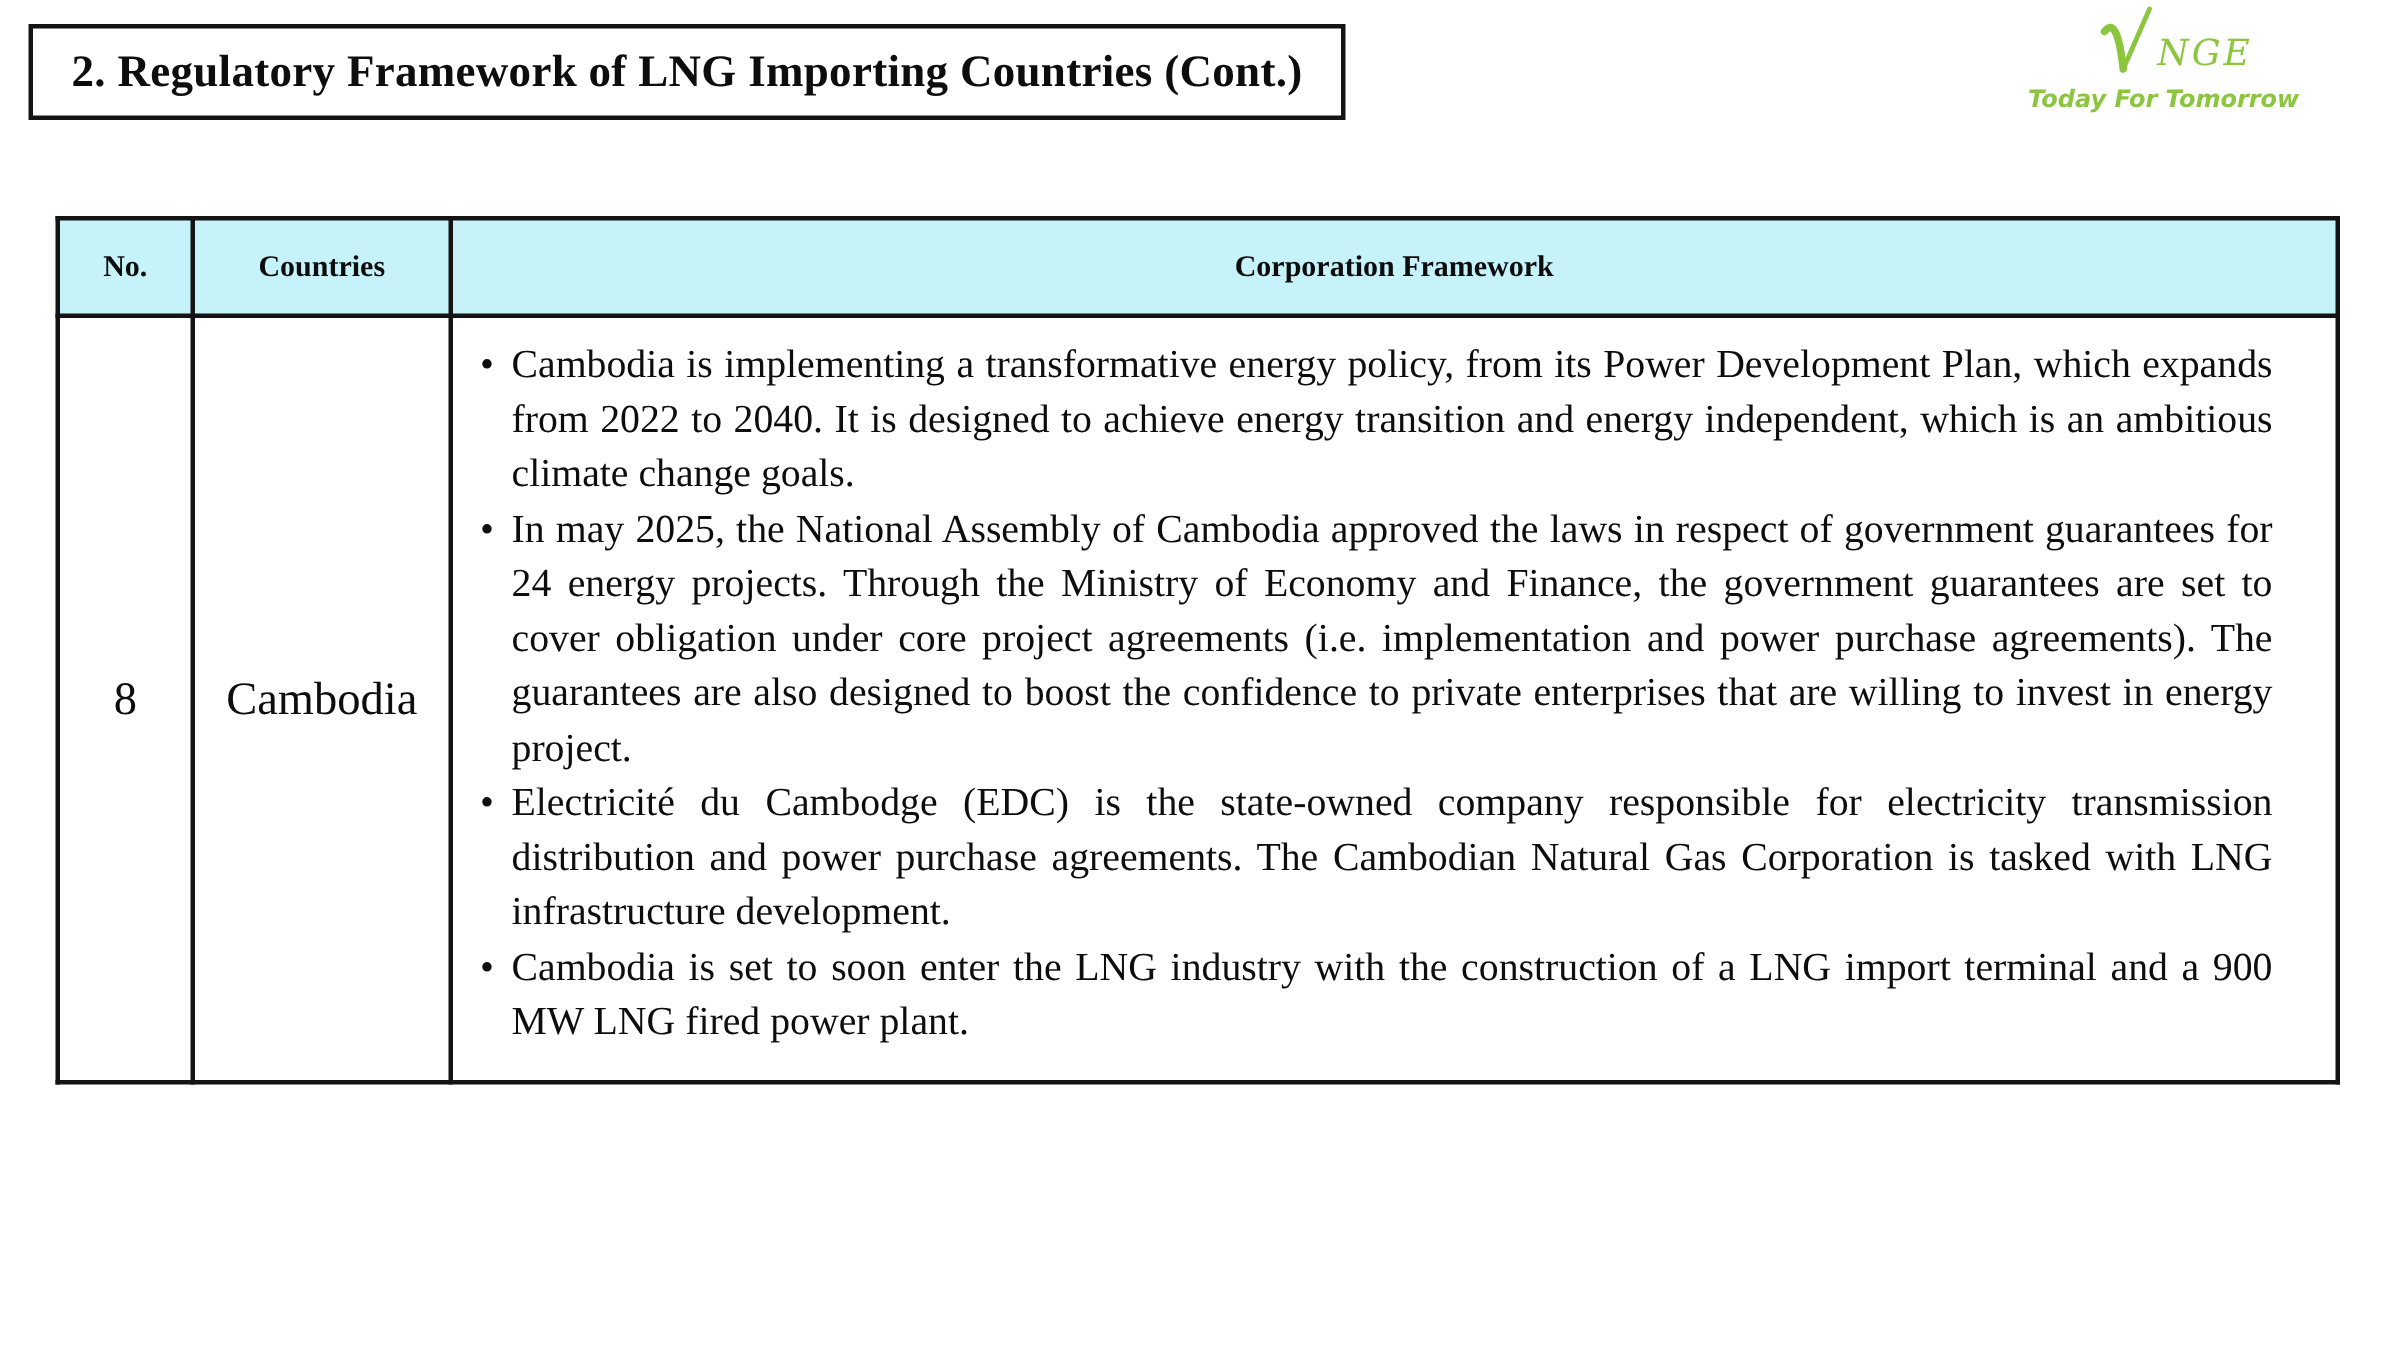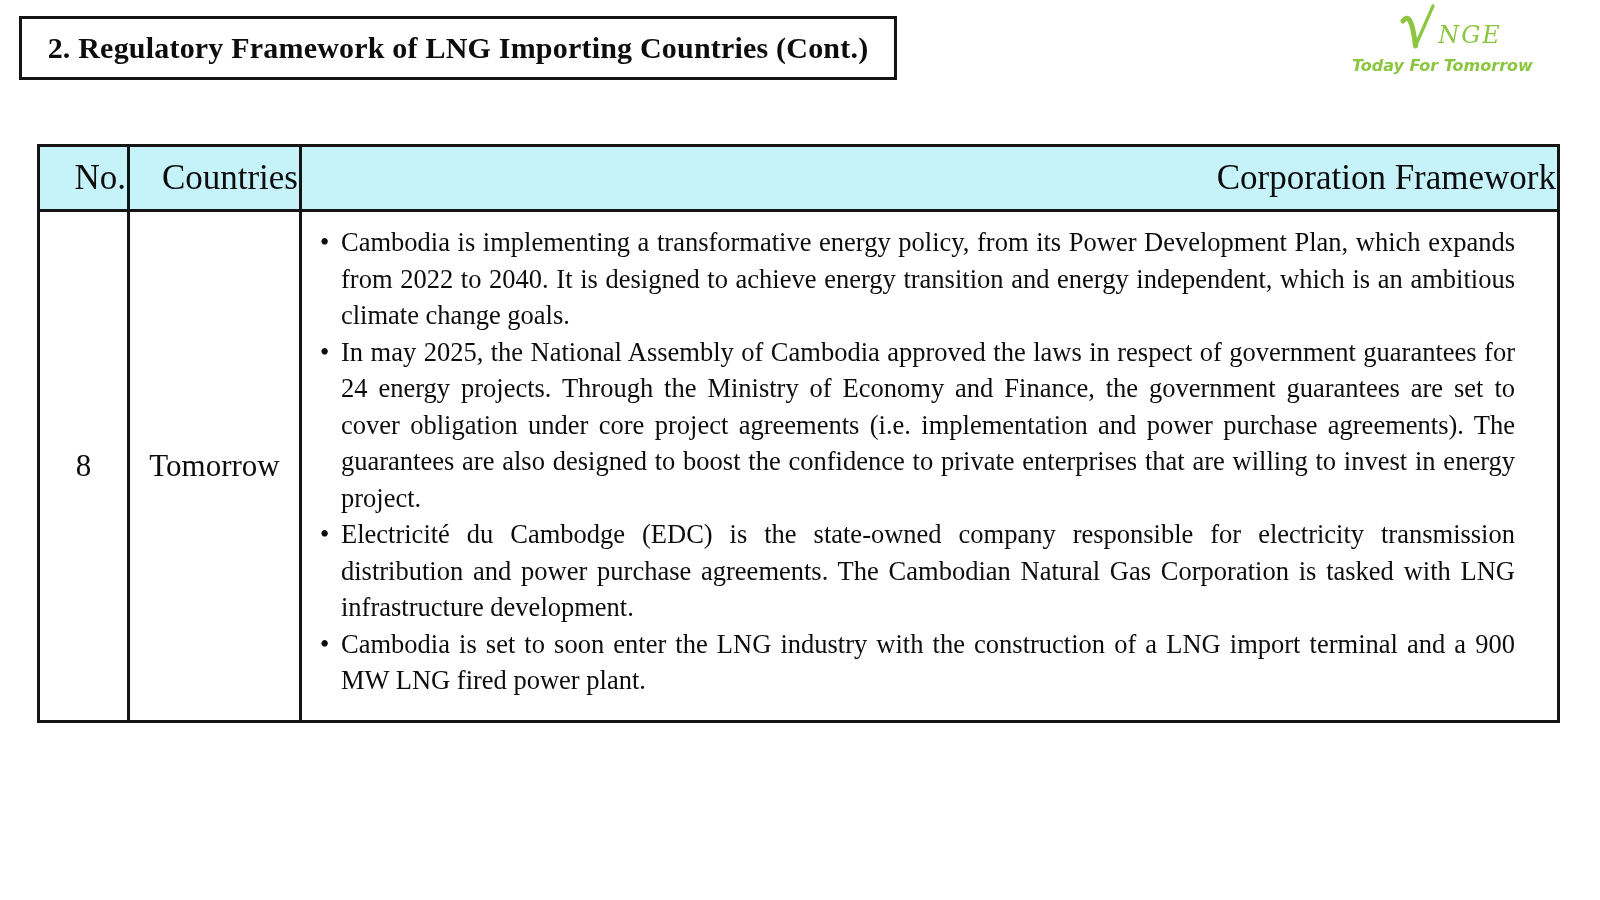--- a/index.html
+++ b/index.html
@@ -84,23 +84,23 @@
     border-collapse: collapse;
     table-layout: fixed;
   }
   table.framework-table th,
   table.framework-table td {
     border: 3px solid #141414;
   }
   table.framework-table th {
     background: var(--header-bg, #C6F2FA);
     height: 60px;
-    font-size: 35px;
-    font-weight: normal;
-    text-align: right;
+    font-size: 20px;
+    font-weight: bold;
+    text-align: center;
     vertical-align: middle;
   }
   td.cell-no, td.cell-country {
     font-size: 31px;
     text-align: center;
     vertical-align: middle;
   }
   td.cell-framework {
     vertical-align: top;
     padding: 12px 42px 0 0;
@@ -165,21 +165,21 @@
     <thead>
       <tr>
         <th>No.</th>
         <th>Countries</th>
         <th>Corporation Framework</th>
       </tr>
     </thead>
     <tbody>
       <tr>
         <td class="cell-no">8</td>
-        <td class="cell-country">Tomorrow</td>
+        <td class="cell-country">Cambodia</td>
         <td class="cell-framework">
           <ul class="points">
             <li>Cambodia is implementing a transformative energy policy, from its Power Development Plan, which expands from 2022 to 2040. It is designed to achieve energy transition and energy independent, which is an ambitious climate change goals.</li>
             <li>In may 2025, the National Assembly of Cambodia approved the laws in respect of government guarantees for 24 energy projects. Through the Ministry of Economy and Finance, the government guarantees are set to cover obligation under core project agreements (i.e. implementation and power purchase agreements). The guarantees are also designed to boost the confidence to private enterprises that are willing to invest in energy project.</li>
             <li>Electricité du Cambodge (EDC) is the state-owned company responsible for electricity transmission distribution and power purchase agreements. The Cambodian Natural Gas Corporation is tasked with LNG infrastructure development.</li>
             <li>Cambodia is set to soon enter the LNG industry with the construction of a LNG import terminal and a 900 MW LNG fired power plant.</li>
           </ul>
         </td>
       </tr>
     </tbody>

